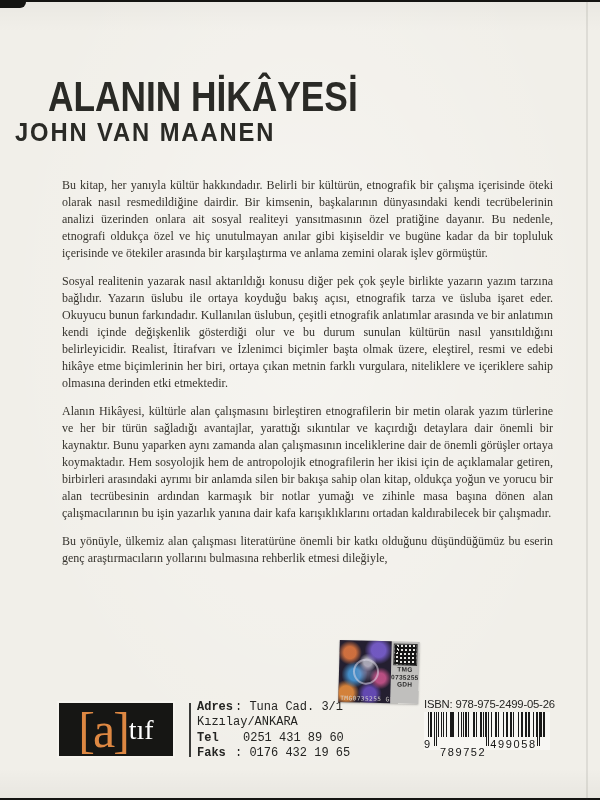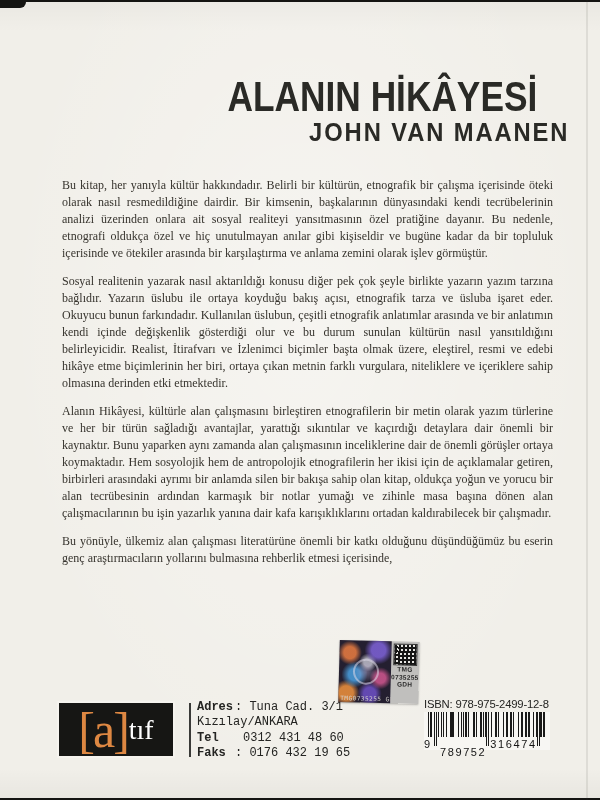--- a/index.html
+++ b/index.html
@@ -16,21 +16,21 @@
       linear-gradient(180deg, rgba(0,0,0,0.03), rgba(0,0,0,0) 4%, rgba(0,0,0,0) 96%, rgba(0,0,0,0.04));
     font-family:"Liberation Serif", serif; color:var(--ink);
   }
   
   .edge-top{position:absolute;top:0;left:0;right:0;height:2px;background:#141412;}
   .edge-top-corner{position:absolute;top:0;left:0;width:26px;height:8px;background:#141412;border-bottom-right-radius:6px;}
   .edge-bottom{position:absolute;bottom:0;left:0;right:0;height:2px;background:#141412;}
   .crease-right{position:absolute;top:0;bottom:0;left:586px;width:2px;background:rgba(60,55,45,0.10);}
 
   
-  .title-wrap{position:absolute;left:0;right:16px;top:76px;text-align:right;}
+  .title-wrap{position:absolute;left:0;right:0;top:76px;text-align:left;}
   h1{
     margin:0;font-family:"Liberation Sans", sans-serif;font-weight:bold;
     font-size:42px;line-height:42px;color:var(--title-ink);
     transform:scaleX(0.84);transform-origin:50% 50%;letter-spacing:0px;white-space:nowrap;
   }
   h2{
     margin:1px 0 0 0;font-family:"Liberation Sans", sans-serif;font-weight:bold;
     font-size:25px;line-height:26px;color:var(--title-ink);
     transform:scaleX(0.95);transform-origin:50% 50%;letter-spacing:2px;white-space:nowrap;
   }
@@ -141,21 +141,21 @@
 
   <div class="title-wrap">
     <h1>ALANIN HİKÂYESİ</h1>
     <h2>JOHN VAN MAANEN</h2>
   </div>
 
   <div class="body-text">
     <p>Bu kitap, her yanıyla kültür hakkındadır. Belirli bir kültürün, etnografik bir çalışma içerisinde öteki olarak nasıl resmedildiğine dairdir. Bir kimsenin, başkalarının dünyasındaki kendi tecrübelerinin analizi üzerinden onlara ait sosyal realiteyi yansıtmasının özel pratiğine dayanır. Bu nedenle, etnografi oldukça özel ve hiç unutulmayan anılar gibi kişiseldir ve bugüne kadar da bir topluluk içerisinde ve ötekiler arasında bir karşılaştırma ve anlama zemini olarak işlev görmüştür.</p>
     <p>Sosyal realitenin yazarak nasıl aktarıldığı konusu diğer pek çok şeyle birlikte yazarın yazım tarzına bağlıdır. Yazarın üslubu ile ortaya koyduğu bakış açısı, etnografik tarza ve üsluba işaret eder. Okuyucu bunun farkındadır. Kullanılan üslubun, çeşitli etnografik anlatımlar arasında ve bir anlatımın kendi içinde değişkenlik gösterdiği olur ve bu durum sunulan kültürün nasıl yansıtıldığını belirleyicidir. Realist, İtirafvarı ve İzlenimci biçimler başta olmak üzere, eleştirel, resmi ve edebi hikâye etme biçimlerinin her biri, ortaya çıkan metnin farklı vurgulara, niteliklere ve içeriklere sahip olmasına derinden etki etmektedir.</p>
     <p>Alanın Hikâyesi, kültürle alan çalışmasını birleştiren etnografilerin bir metin olarak yazım türlerine ve her bir türün sağladığı avantajlar, yarattığı sıkıntılar ve kaçırdığı detaylara dair önemli bir kaynaktır. Bunu yaparken aynı zamanda alan çalışmasının inceliklerine dair de önemli görüşler ortaya koymaktadır. Hem sosyolojik hem de antropolojik etnografilerin her ikisi için de açıklamalar getiren, birbirleri arasındaki ayrımı bir anlamda silen bir bakışa sahip olan kitap, oldukça yoğun ve yorucu bir alan tecrübesinin ardından karmaşık bir notlar yumağı ve zihinle masa başına dönen alan çalışmacılarının bu işin yazarlık yanına dair kafa karışıklıklarını ortadan kaldırabilecek bir çalışmadır.</p>
-    <p>Bu yönüyle, ülkemiz alan çalışması literatürüne önemli bir katkı olduğunu düşündüğümüz bu eserin genç araştırmacıların yollarını bulmasına rehberlik etmesi içerisinde,</p>
+    <p>Bu yönüyle, ülkemiz alan çalışması literatürüne önemli bir katkı olduğunu düşündüğümüz bu eserin genç araştırmacıların yollarını bulmasına rehberlik etmesi dileğiyle,</p>
   </div>
 
   <div class="bandrol">
     <div class="holo">
       <div class="holo-ring"></div>
       <div class="holo-bottom-text">TMG0735255 GDH</div>
     </div>
     <div class="bandrol-right">
       <div class="datamatrix"></div>
       <div class="bandrol-line">TMG</div>
@@ -169,35 +169,35 @@
       <span class="logo-rest">tıf</span>
   </div>
 
   <div class="footer-divider"></div>
 
   <div class="contact">
     <div class="contact-row">
       <span class="lbl">Adres</span><span class="val">: Tuna Cad. 3/1 Kızılay/ANKARA</span>
     </div>
     <div class="contact-row row-tel">
-      <span class="lbl">Tel</span><span class="val">0312 431 48 60</span>
+      <span class="lbl">Tel</span><span class="val">0251 431 89 60</span>
     </div>
     <div class="contact-row">
       <span class="lbl">Faks</span><span class="val">: 0176 432 19 65</span>
     </div>
   </div>
 
   <div class="isbn-block">
-    <div class="isbn-label">ISBN: 978-975-2499-12-8</div>
+    <div class="isbn-label">ISBN: 978-975-2499-05-26</div>
     <div class="barcode">
       <div class="bars"></div>
       <div class="barcode-digits">
         <span class="d-first">9</span>
         <span class="d-g1">789752</span>
-        <span class="d-g2">316474</span>
+        <span class="d-g2">499058</span>
       </div>
       <div class="guard g-left"></div>
       <div class="guard g-mid"></div>
       <div class="guard g-right"></div>
     </div>
   </div>
 
 </div>
 
 </body></html>

